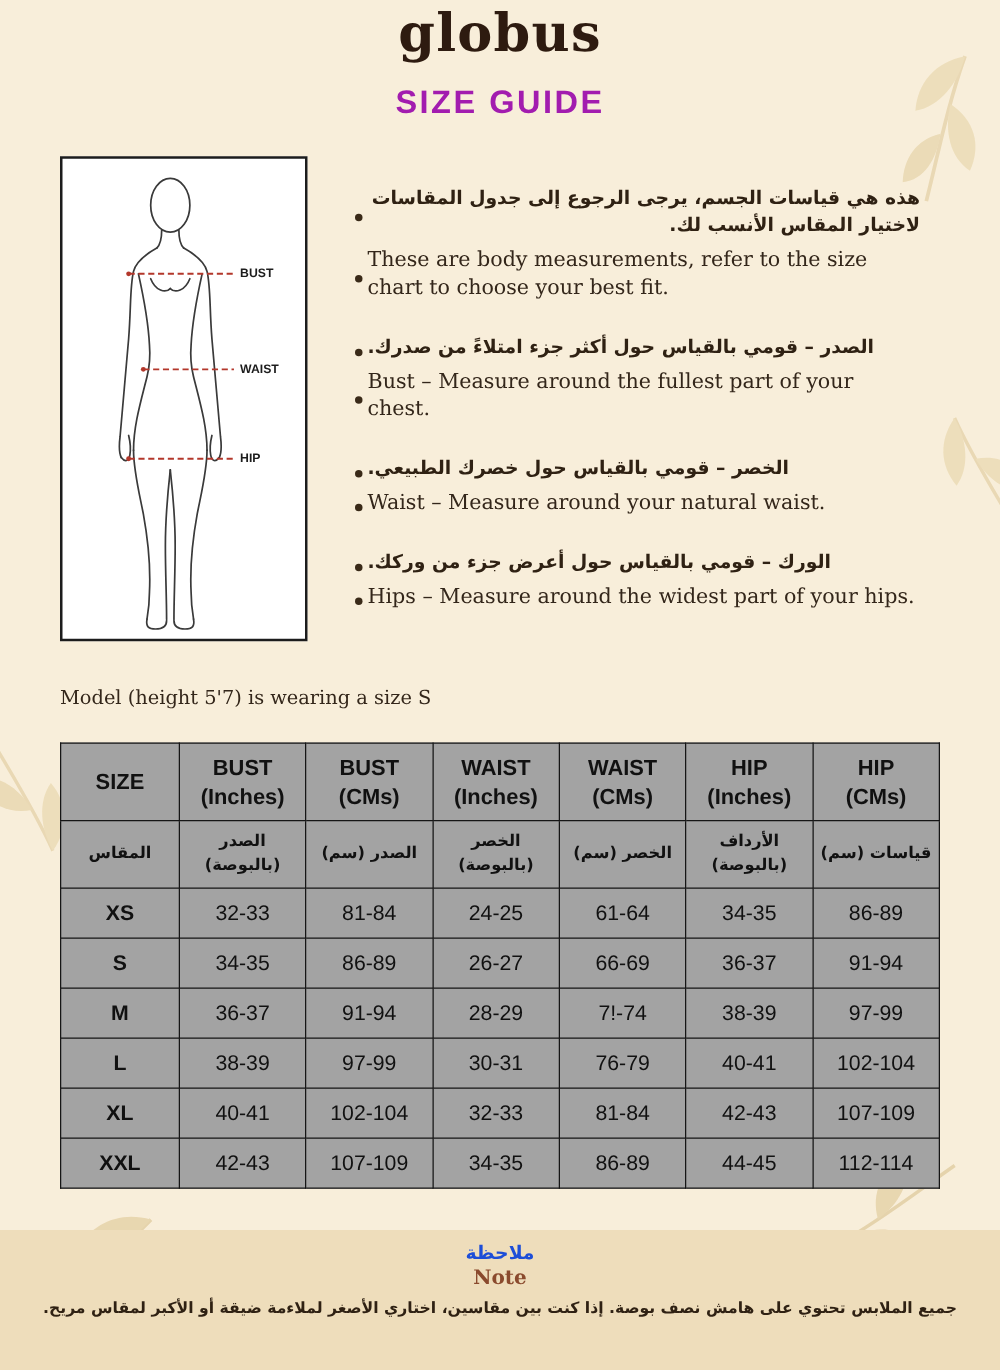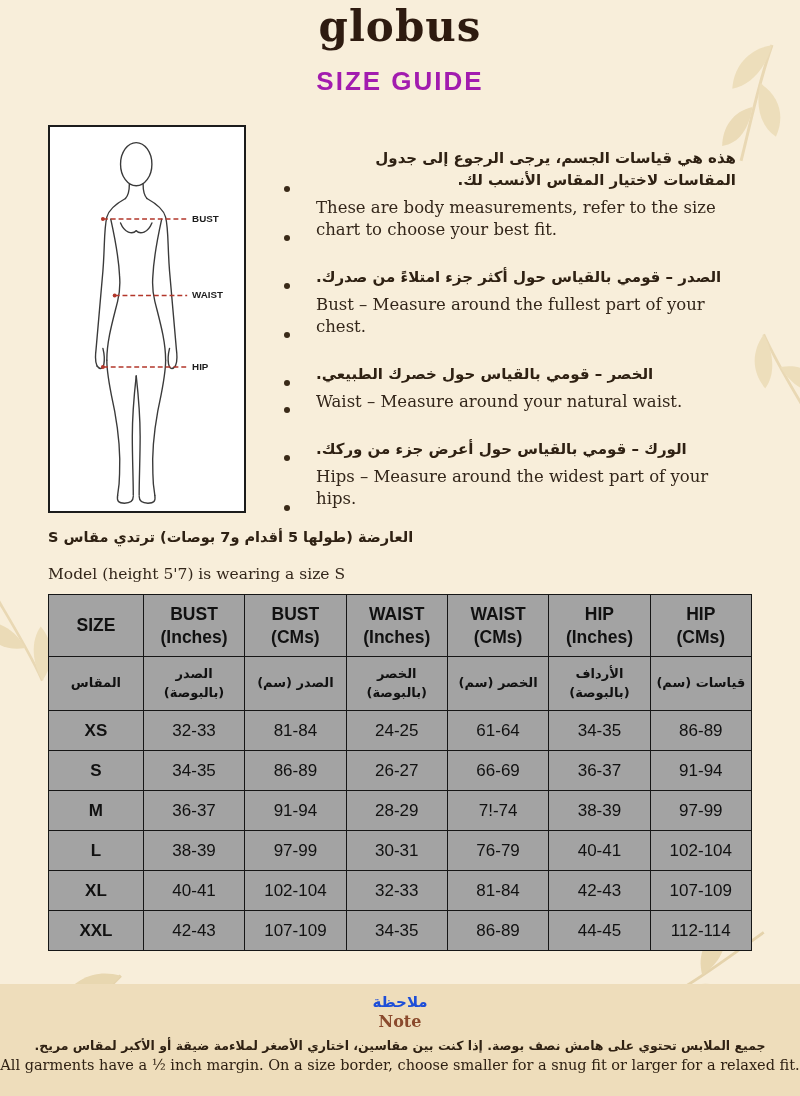--- a/index.html
+++ b/index.html
@@ -28,21 +28,21 @@
   
   .figure-box {
     position:absolute; left:48px; top:125px; width:198px; height:388px;
     background:#ffffff; border:2px solid #1c1c1c;
   }
   .figure-box svg { width:100%; height:100%; display:block; }
 
   
   .bullets { position:absolute; left:284px; top:148px; width:452px; }
   .group { margin-bottom:26px; }
-  .brow { display:flex; gap:26px; margin-bottom:5px; align-items:flex-end; }
+  .brow { display:flex; gap:4px; margin-bottom:5px; align-items:center; }
   .dot { width:6px; height:6px; border-radius:50%; background:#3a2a18; margin-top:8px; flex:none; }
   .ar-text {
     font-family:"DejaVu Sans", sans-serif; font-weight:bold; font-size:15px;
     direction:rtl; line-height:1.45; color:#2f2113;
   }
   .en-text { font-size:16.5px; line-height:1.35; color:#33261a; }
 
   
   .model-note { position:absolute; left:48px; top:529px; }
   .model-ar {
@@ -202,21 +202,20 @@
         <span class="ar-text">الورك – قومي بالقياس حول أعرض جزء من وركك.</span>
       </div>
       <div class="brow">
         <span class="dot"></span>
         <span class="en-text">Hips – Measure around the widest part of your hips.</span>
       </div>
     </div>
   </div>
 
   <div class="model-note">
-    <div class="model-ar">العارضة (طولها 5 أقدام و7 بوصات) ترتدي مقاس S</div>
     <div class="model-en">Model (height 5'7) is wearing a size S</div>
   </div>
 
   <table class="size-table">
     <colgroup>
       <col class="c-size">
         <col>
         <col>
         <col>
         <col>
@@ -307,16 +306,15 @@
           <td>44-45</td>
           <td>112-114</td>
         </tr>
       </tbody>
   </table>
 
   <div class="note-band">
     <div class="note-title-ar">ملاحظة</div>
     <div class="note-title-en">Note</div>
     <div class="note-body-ar">جميع الملابس تحتوي على هامش نصف بوصة. إذا كنت بين مقاسين، اختاري الأصغر لملاءمة ضيقة أو الأكبر لمقاس مريح.</div>
-    <div class="note-body-en">All garments have a ½ inch margin. On a size border, choose smaller for a snug fit or larger for a relaxed fit.</div>
   </div>
 
 </div>
 
 </body></html>

